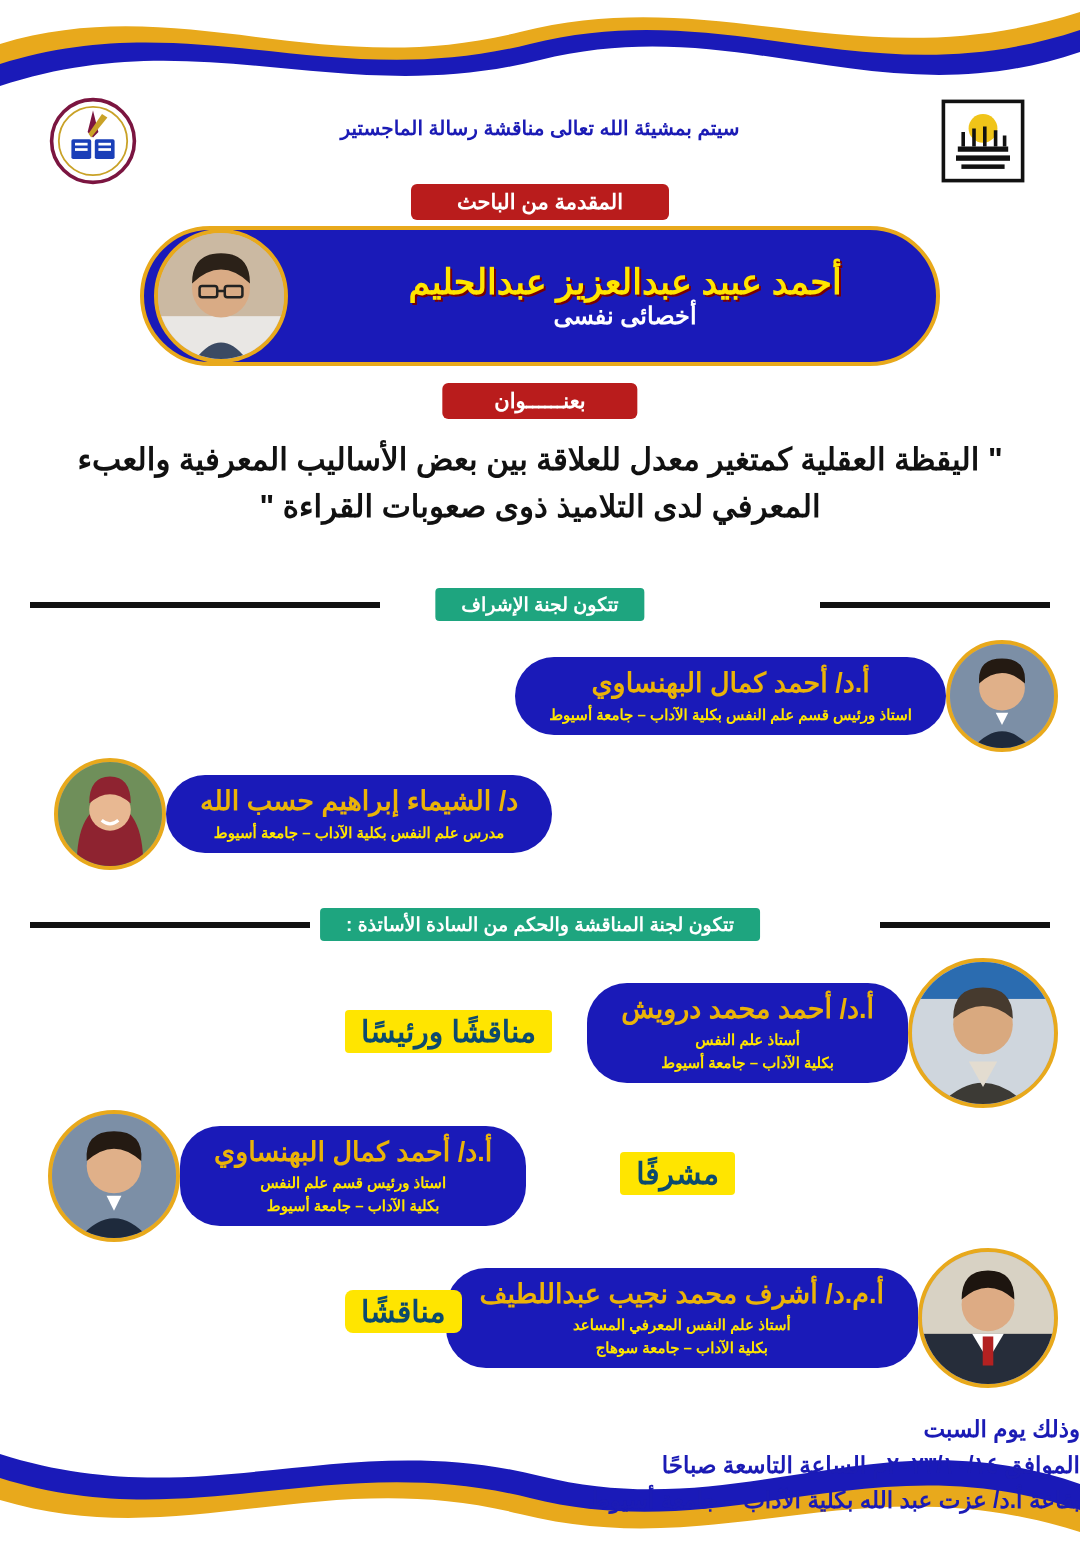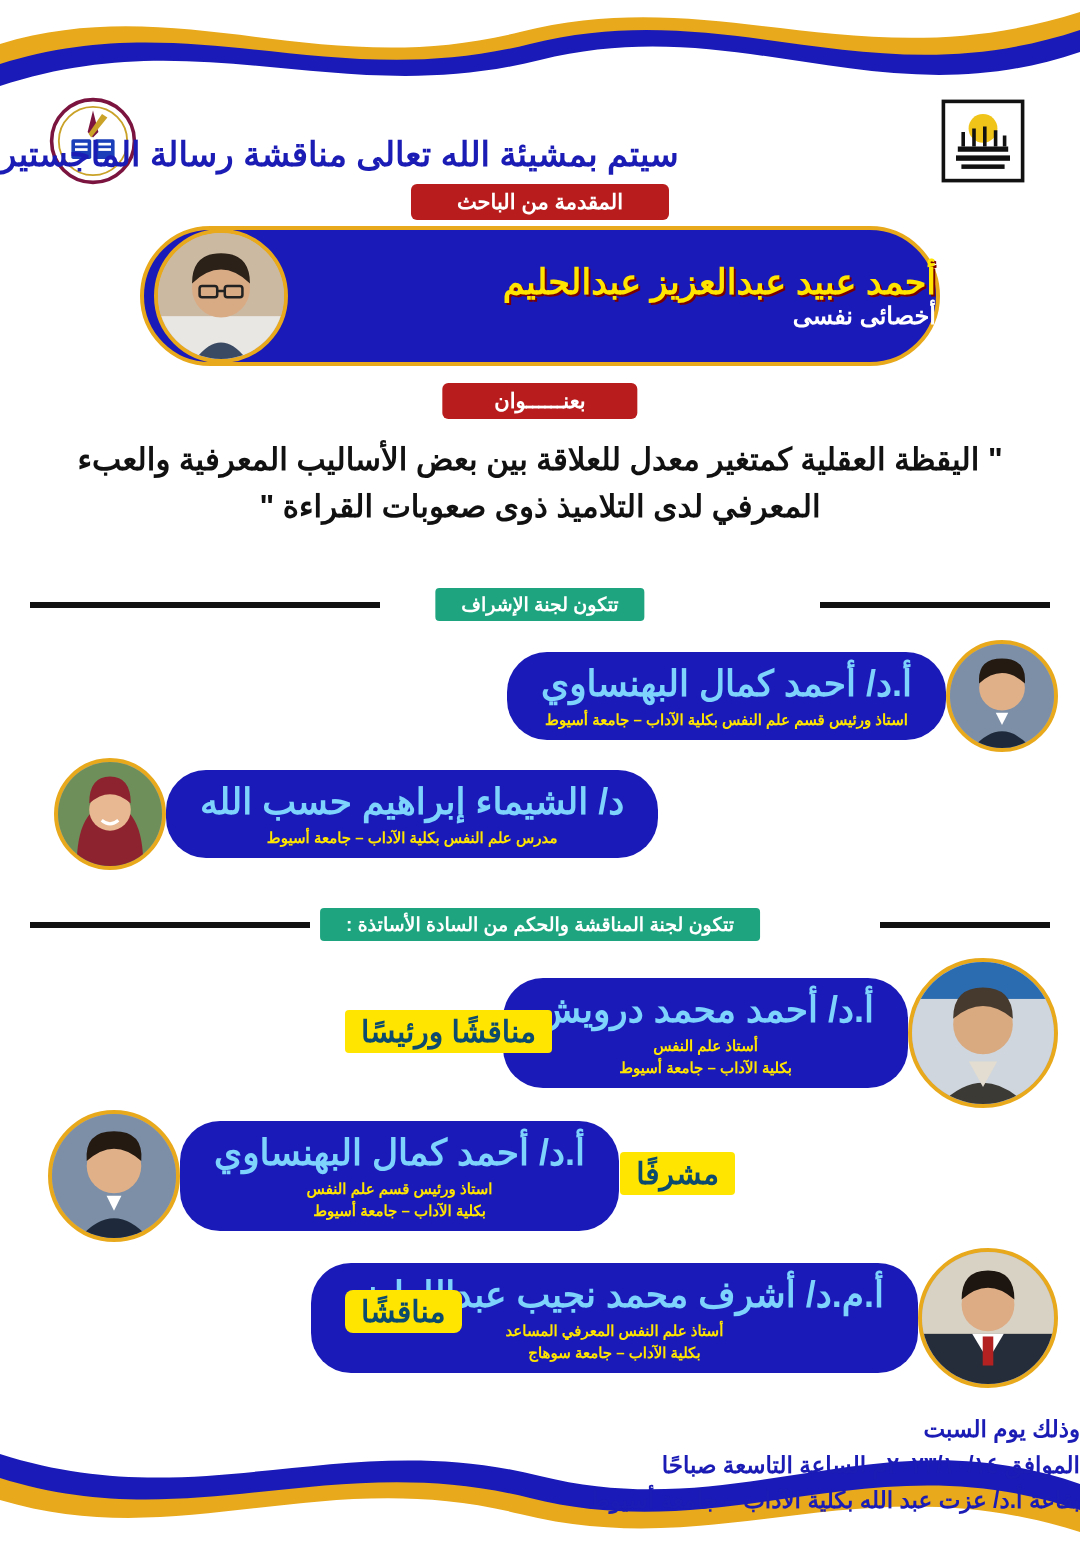--- a/index.html
+++ b/index.html
@@ -25,23 +25,23 @@
 
   
   .logo-left, .logo-right {
     position: absolute; top: 96px;
     width: 90px; height: 90px;
   }
   .logo-left { left: 48px; }
   .logo-right { right: 52px; }
 
   .line1 {
-    position: absolute; top: 134px; left: 0; right: 0;
-    text-align: left;
-    font-size: 34px; font-weight: bold; color: #1b1bb5;
+    position: absolute; top: 116px; left: 0; right: 0;
+    text-align: center;
+    font-size: 20px; font-weight: bold; color: #1b1bb5;
     letter-spacing: 0px;
   }
 
   .ribbon {
     position: absolute; left: 50%; transform: translateX(-50%);
     background: #b91c1c; color: #ffffff;
     font-size: 21px; font-weight: bold;
     padding: 6px 46px;
     border-radius: 6px;
   }
@@ -59,21 +59,21 @@
   }
   .researcher .photo {
     width: 134px; height: 134px; border-radius: 50%;
     border: 4px solid #e8a91c;
     margin-right: -4px; margin-left: 10px;
     overflow: hidden; flex: none;
     background: #c9b9a6;
     position: relative;
   }
   .researcher .txt {
-    flex: 1; text-align: right; padding-left: 30px;
+    flex: 1; text-align: center; padding-left: 30px;
   }
   .researcher .name {
     font-size: 35px; font-weight: bold; color: #ffe500;
     text-shadow: 2px 2px 0 #7a0000;
     line-height: 1.15;
   }
   .researcher .role {
     font-size: 24px; font-weight: bold; color: #ffffff;
     margin-top: 0;
   }
@@ -104,21 +104,21 @@
     display: flex; align-items: center;
   }
   .member .pill {
     background: #1a1ab8;
     border-radius: 40px;
     padding: 10px 34px;
     text-align: center;
     color: #ffffff;
   }
   .member .mname {
-    font-size: 36px; font-weight: bold; color: #7dd3fc;
+    font-size: 27px; font-weight: bold; color: #eab308;
     line-height: 1.2;
   }
   .member .mdesc {
     font-size: 15px; font-weight: bold; color: #ffe500;
     margin-top: 5px; line-height: 1.35;
   }
   .member .avatar {
     width: 112px; height: 112px; border-radius: 50%;
     border: 4px solid #e8a91c; overflow: hidden;
     flex: none; background: #b9a893; position: relative;

